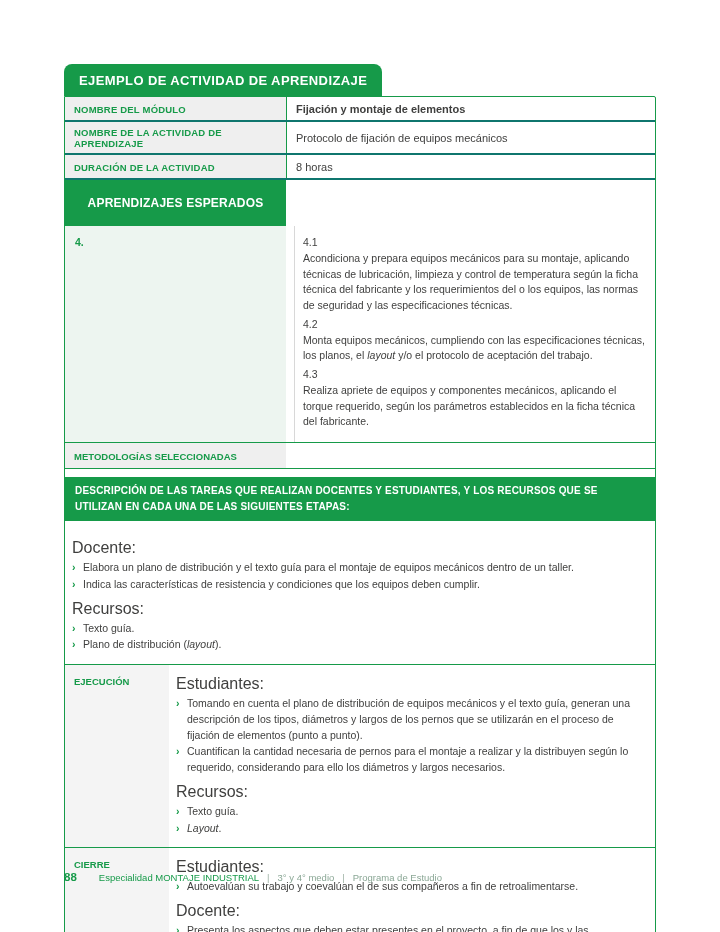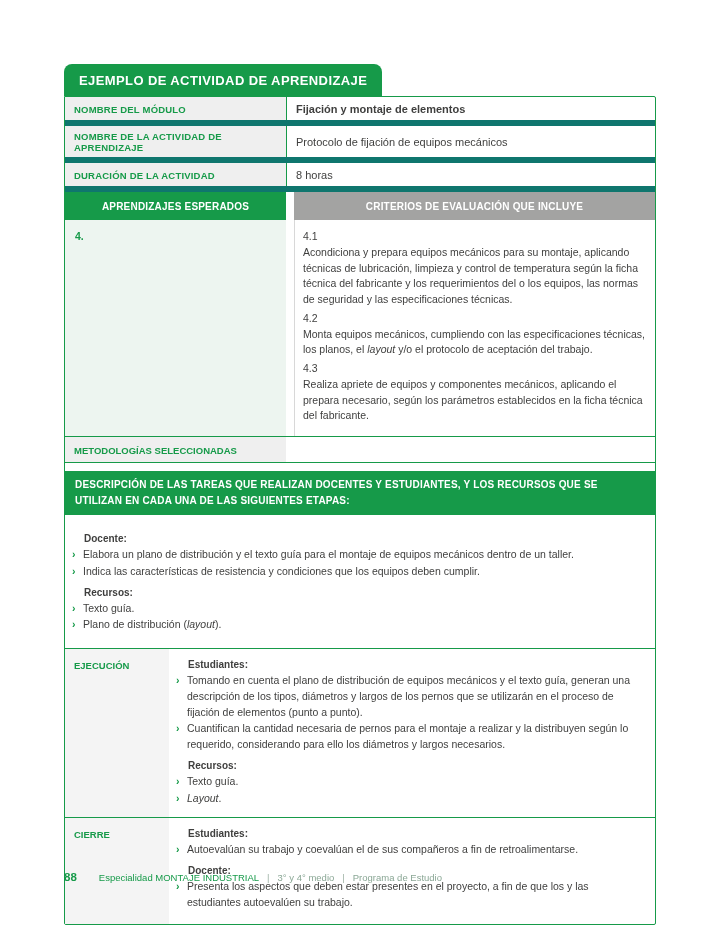--- a/index.html
+++ b/index.html
@@ -15,38 +15,38 @@
   .tab{
     display:inline-block;background:#169a49;color:#fff;
     font-weight:bold;font-size:13px;letter-spacing:.4px;
     padding:9px 15px 8px 15px;border-radius:8px 8px 0 0;
   }
 
   
   .table{border:1.5px solid #169a49;border-radius:0 2px 2px 2px;background:#fff;box-sizing:border-box;}
 
   
-  .info-row{display:flex;border-bottom:6px solid #0f766e;min-height:23px;}
+  .info-row{display:flex;border-bottom:2px solid #0f766e;min-height:23px;}
   .info-label{
     width:221px;box-sizing:border-box;background:#efefef;color:#169a49;
     font-weight:bold;font-size:9.5px;letter-spacing:.2px;
     padding:5px 8px 4px 9px;display:flex;align-items:center;
   }
   .info-value{
     flex:1;font-size:11px;padding:5px 8px 4px 9px;
     border-left:1px solid #169a49;display:flex;align-items:center;
   }
   .info-value.bold{font-weight:bold;}
 
   
   .col-left{width:221px;box-sizing:border-box;flex:none;}
   .gap{width:8px;flex:none;background:#fff;}
   .col-right{flex:1;box-sizing:border-box;}
   .hdr{display:flex;align-items:center;justify-content:center;text-align:center;
-       font-weight:bold;font-size:10px;letter-spacing:.2px;color:#fff;min-height:28px;padding:1px;}
+       font-weight:bold;font-size:12px;letter-spacing:.2px;color:#fff;min-height:28px;padding:16px;}
   .hdr.green{background:#169a49;}
   .hdr.gray{background:#a3a3a2;}
   .ae-header-row{display:flex;}
   .ae-body-row{display:flex;border-bottom:1px solid #169a49;min-height:155px;}
   .obj{background:#edf5f0;padding:9px 10px;font-size:10.5px;line-height:1.5;}
   .obj-num{color:#169a49;font-weight:bold;margin-bottom:2px;}
   .crit{background:#fff;border-left:1px solid #d8d8d8;padding:9px 9px 9px 8px;}
   .crit-item{display:flex;font-size:10.5px;line-height:1.5;margin-bottom:3px;flex-direction:column;}
   .crit-num{width:24px;flex:none;}
   .crit-text{flex:1;}
@@ -71,21 +71,21 @@
   .stage-row + .stage-row{border-top:1px solid #169a49;}
   .stage-label{
     width:104px;flex:none;box-sizing:border-box;background:#f4f4f4;
     color:#169a49;font-weight:bold;font-size:9.5px;line-height:1.5;
     padding:10px 5px 10px 9px;
   }
   .stage-content{flex:1;padding:3px 12px 10px 7px;}
   .stage-row.prep{min-height:125px;}
   .stage-row.exec{min-height:155px;}
   .stage-row.close{min-height:106px;}
-  .block-heading{font-weight:bold;font-size:10px;margin:7px 0 3px 12px;}
+  .block-heading{font-weight:normal;font-size:16px;margin:7px 0 3px 0;}
   .bullet{display:flex;font-size:10.5px;line-height:1.5;margin:1px 0;}
   .glyph{color:#169a49;width:11px;flex:none;font-weight:bold;}
   .btext{flex:1;}
 
   
   .footer{position:absolute;left:64px;top:871px;display:flex;align-items:baseline;font-size:9.5px;}
   .page-num{color:#169a49;font-size:11.5px;font-weight:bold;margin-right:22px;}
   .f-specialty{color:#169a49;margin-right:8px;}
   .f-sep{color:#9fb3a6;margin:0 8px 0 0;}
   .f-muted{color:#8aa795;margin-right:8px;}
@@ -113,40 +113,39 @@
         <div class="info-value">Protocolo de fijación de equipos mecánicos</div>
       </div>
       <div class="info-row">
         <div class="info-label">DURACIÓN DE LA ACTIVIDAD</div>
         <div class="info-value">8 horas</div>
       </div>
 
       <div class="ae-header-row">
         <div class="col-left hdr green">APRENDIZAJES ESPERADOS</div>
         <div class="gap"></div>
-        <div class="col-right hdr gray">CRITERIOS DE EVALUACIÓN QUE INCLUYE</div>
       </div>
 
       <div class="ae-body-row">
         <div class="col-left obj">
           <div class="obj-num">4.</div>
         </div>
         <div class="gap"></div>
         <div class="col-right crit">
           <div class="crit-item">
             <span class="crit-num">4.1</span>
             <span class="crit-text">Acondiciona y prepara equipos mecánicos para su montaje, aplicando técnicas de lubricación, limpieza y control de temperatura según la ficha técnica del fabricante y los requerimientos del o los equipos, las normas de seguridad y las especificaciones técnicas.</span>
           </div>
           <div class="crit-item">
             <span class="crit-num">4.2</span>
             <span class="crit-text"><span>Monta equipos mecánicos, cumpliendo con las especificaciones técnicas, los planos, el </span><i>layout</i><span> y/o el protocolo de aceptación del trabajo.</span></span>
           </div>
           <div class="crit-item">
             <span class="crit-num">4.3</span>
-            <span class="crit-text">Realiza apriete de equipos y componentes mecánicos, aplicando el prepara necesario, según los parámetros establecidos en la ficha técnica del fabricante.</span>
+            <span class="crit-text">Realiza apriete de equipos y componentes mecánicos, aplicando el torque requerido, según los parámetros establecidos en la ficha técnica del fabricante.</span>
           </div>
         </div>
       </div>
 
       <div class="meth-row">
         <div class="col-left meth-label">METODOLOGÍAS SELECCIONADAS</div>
         <div class="gap"></div>
       </div>
 
       <div class="spacer"></div>

